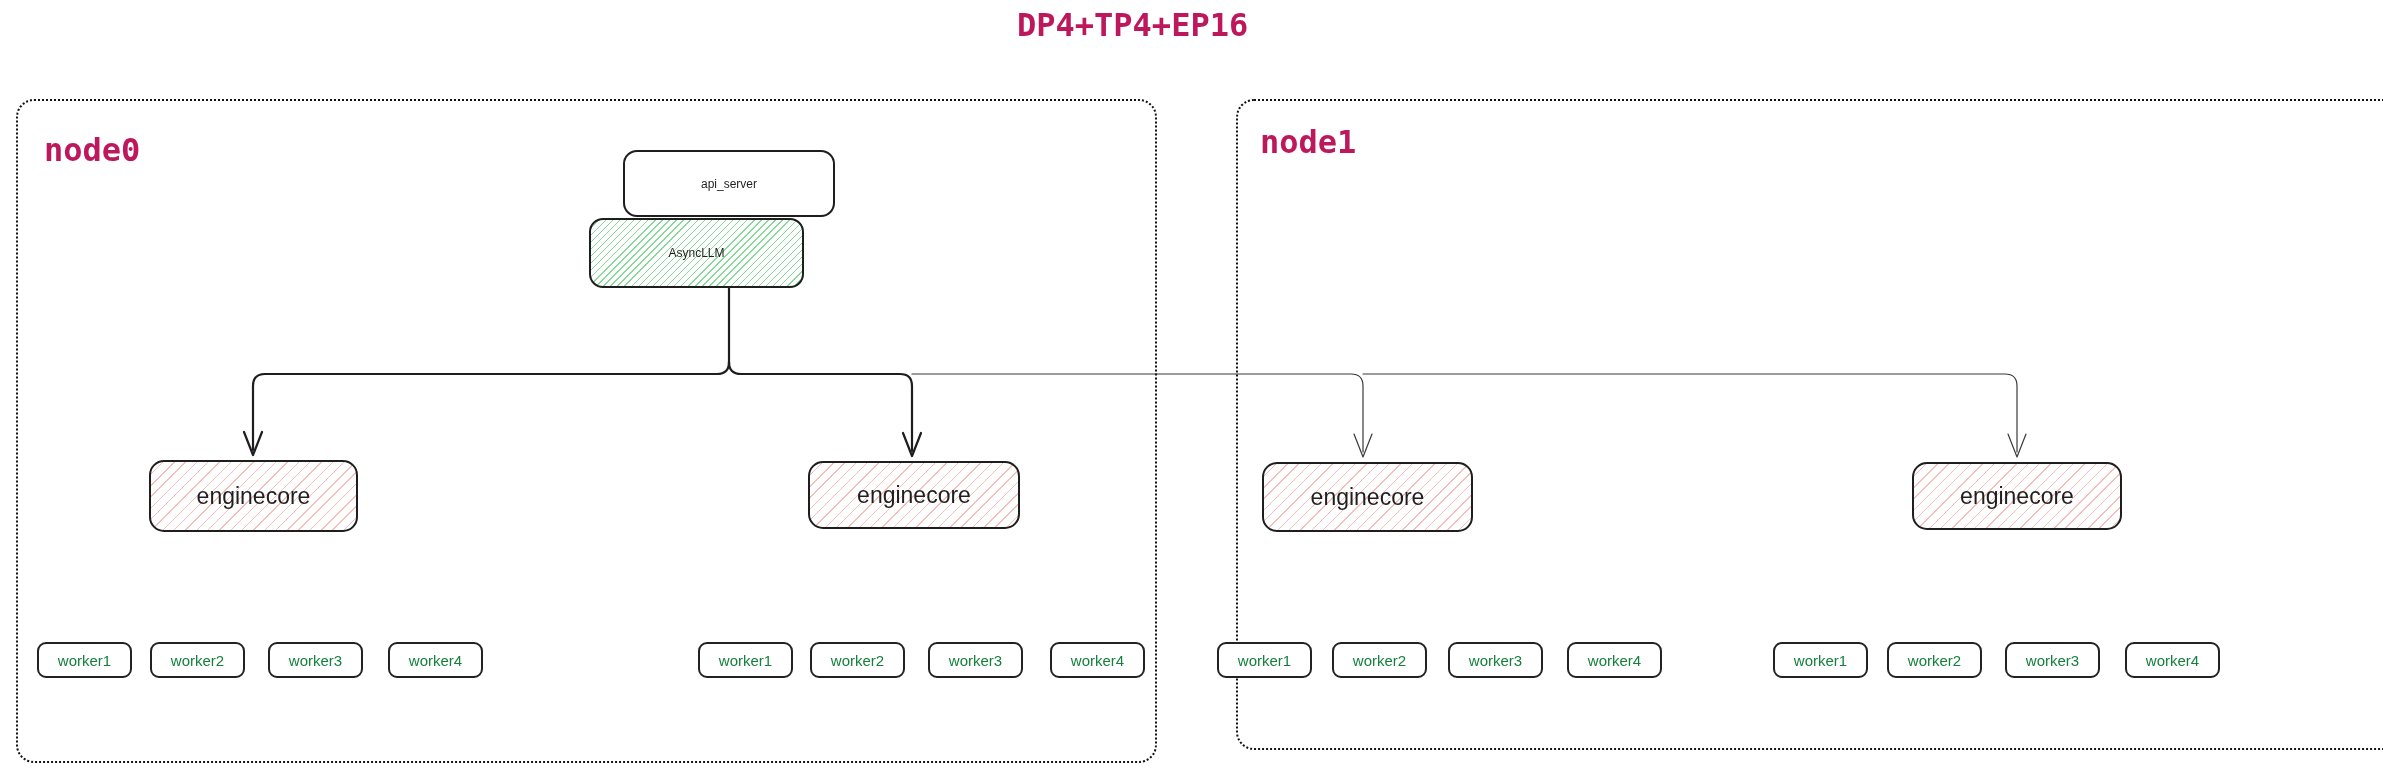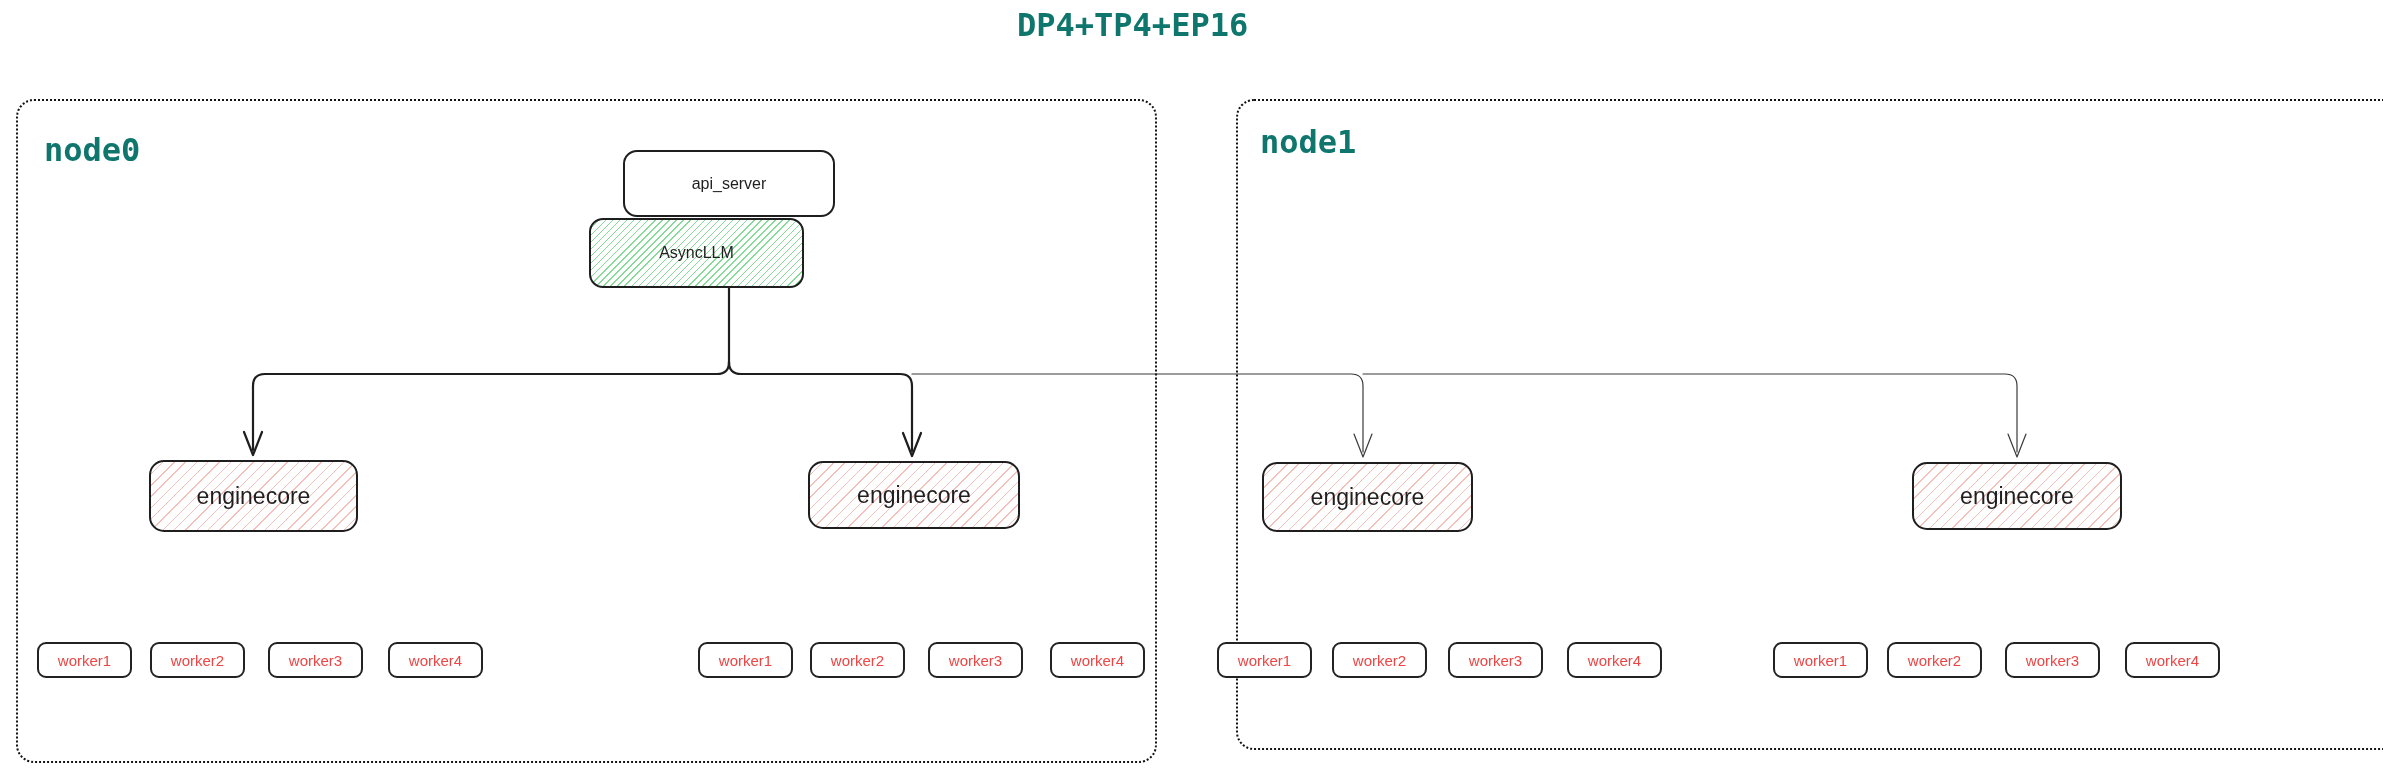--- a/index.html
+++ b/index.html
@@ -7,21 +7,21 @@
     position:relative;
     width:2383px;
     height:773px;
     background:#ffffff;
     font-family:"Liberation Sans", sans-serif;
     overflow:hidden;
   }
   .hand{
     font-family:"DejaVu Sans Mono", monospace;
     font-weight:700;
-    color:#0f766e;
+    color:#be185d;
   }
   .title{
     position:absolute;
     left:1017px; top:6px;
     font-size:32px;
     letter-spacing:0px;
     white-space:nowrap;
   }
   .node{
     position:absolute;
@@ -38,21 +38,21 @@
   .box{
     position:absolute;
     border:2px solid #1e1e1e;
     border-radius:14px;
     box-sizing:border-box;
     display:flex;
     align-items:center;
     justify-content:center;
     background:#ffffff;
     color:#1f1f1f;
-    font-size:16px;
+    font-size:12px;
     white-space:nowrap;
   }
   .engine{
     font-size:23px;
     border-radius:15px;
   }
   .green-hatch{
     background-color:#ffffff;
     background-image:repeating-linear-gradient(135deg,
       rgba(120,214,140,0.9) 0px, rgba(120,214,140,0.9) 1px,
@@ -67,21 +67,21 @@
   .worker{
     position:absolute;
     width:95px; height:36px;
     border:2px solid #222222;
     border-radius:9px;
     box-sizing:border-box;
     display:flex;
     align-items:center;
     justify-content:center;
     background:#ffffff;
-    color:#ef4444;
+    color:#15803d;
     font-size:15px;
     white-space:nowrap;
   }
   svg.connectors{
     position:absolute;
     left:0; top:0;
     width:2383px; height:773px;
     pointer-events:none;
   }
 </style>

